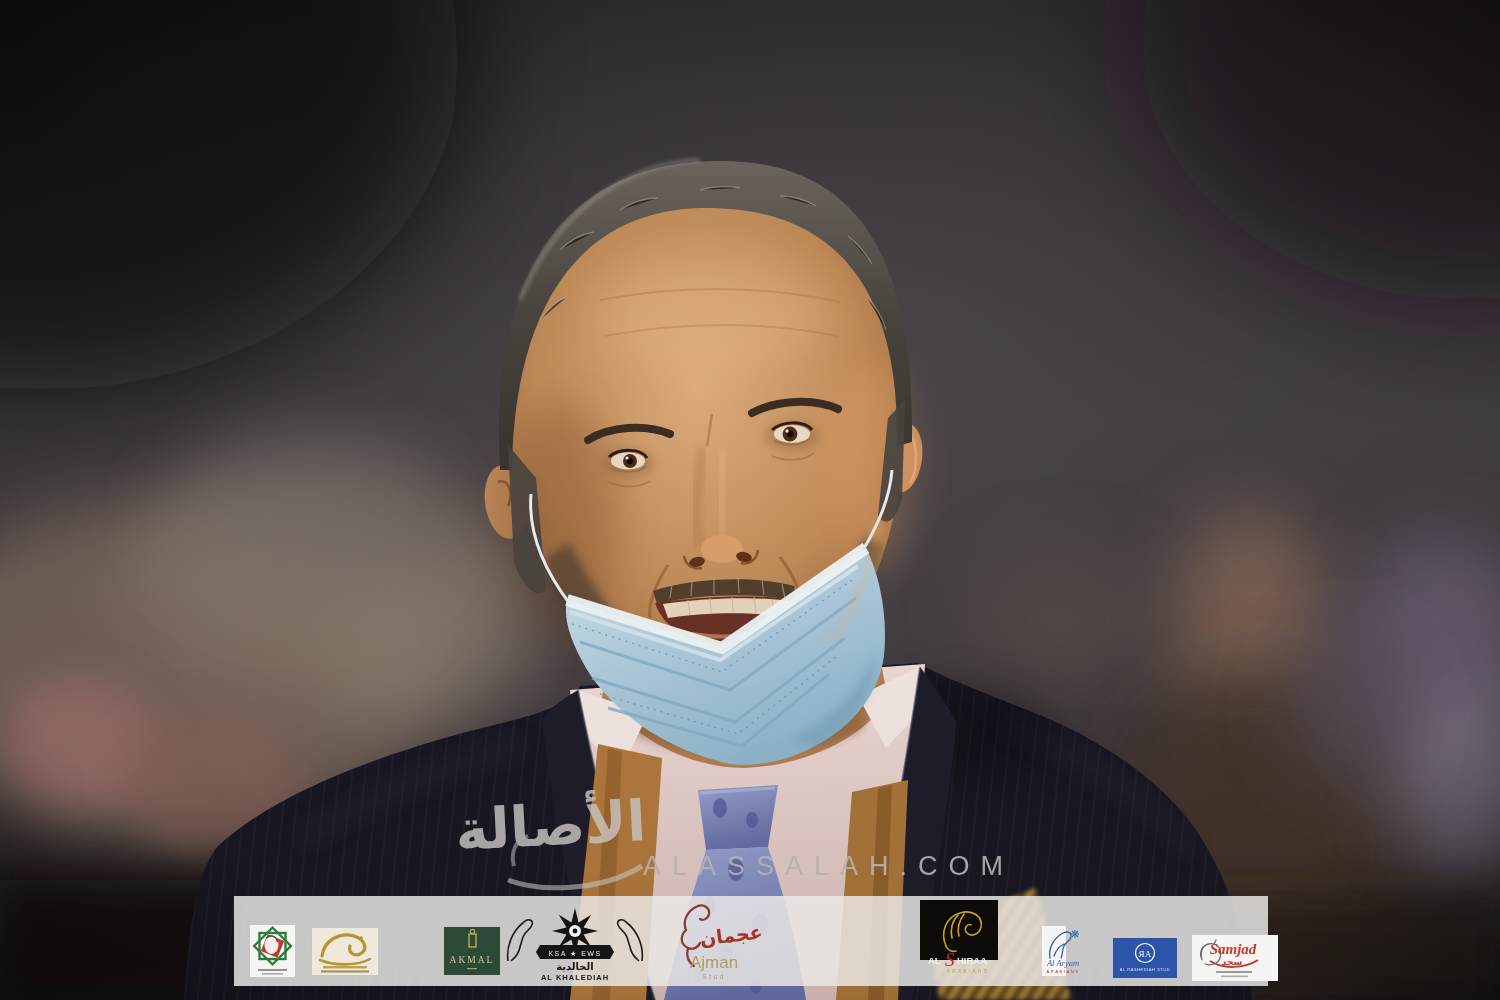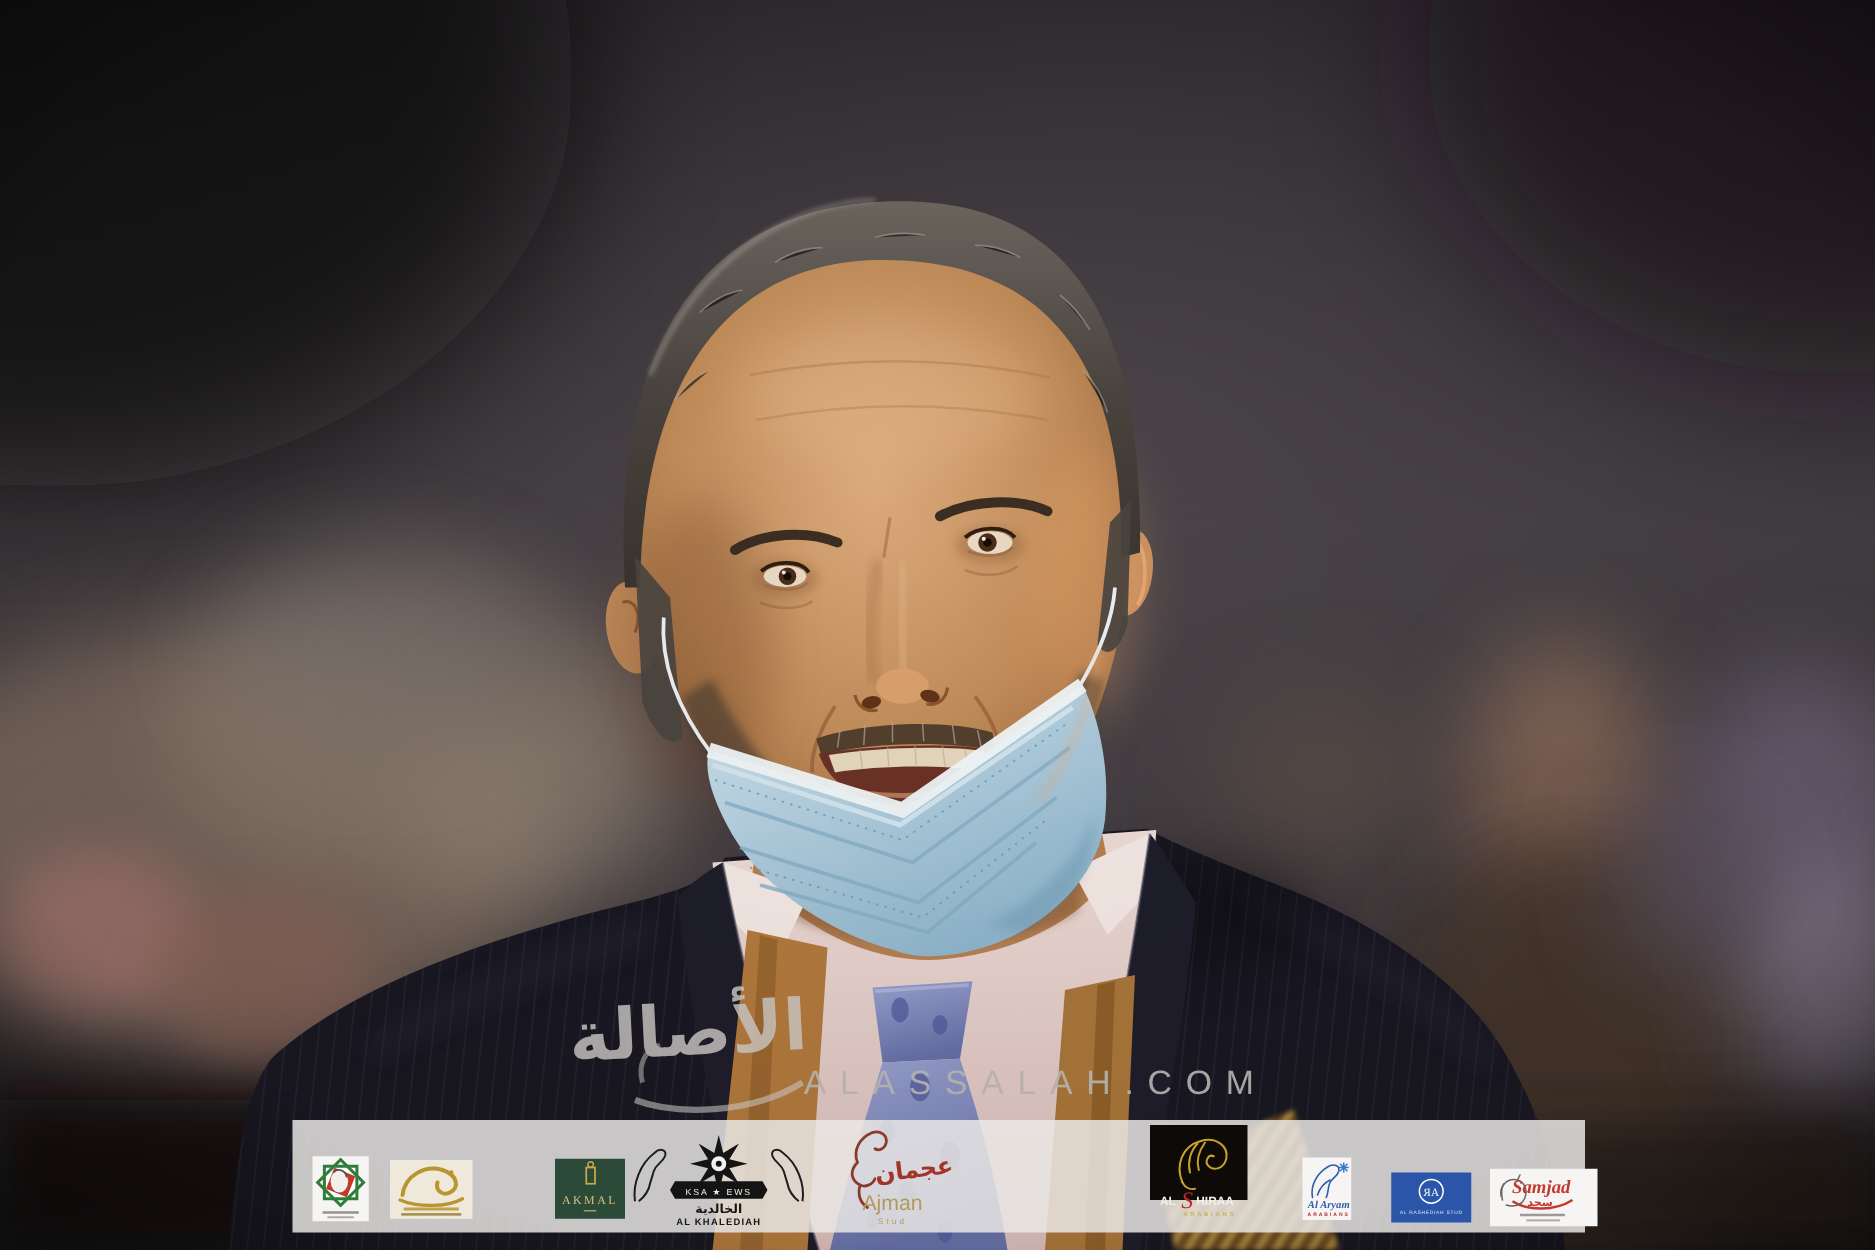--- a/index.html
+++ b/index.html
@@ -366,21 +366,21 @@
           <path d="M 44,14 C 39,21 37,29 39,36"></path>
           <path d="M 26,46 C 28,50 32,52 36,51"></path>
         </g>
         <text x="8" y="64" font-size="9.5" font-weight="bold" fill="#f2f0ec" font-family="Liberation Sans, sans-serif">AL</text>
         <text x="25" y="66" font-size="19" font-style="italic" fill="#c0262c" font-family="Liberation Serif, serif">S</text>
         <text x="37" y="64" font-size="9.5" font-weight="bold" fill="#f2f0ec" font-family="Liberation Sans, sans-serif">HIRAA</text>
         <text x="48" y="73" text-anchor="middle" font-size="4.6" letter-spacing="2.4" fill="#c9a227" font-family="Liberation Sans, sans-serif">ARABIANS</text>
       </svg>
     </div>
 
-    <div class="tile bg-white" style="left:808px;top:30px;width:39px;height:50px;font-weight:bold;">
+    <div class="tile bg-white" style="left:808px;top:30px;width:24px;height:50px;">
       <svg width="42" height="50" aria-hidden="true">
         <g stroke="#2b5fb0" stroke-width="1.3" fill="none" stroke-linecap="round">
           <path d="M 8,32 C 6,22 12,12 21,7 C 25,5 30,6 29,11 C 28,15 24,16 22,20 C 20,24 21,28 19,32"></path>
           <path d="M 12,30 C 14,24 18,20 22,18"></path>
         </g>
         <g stroke="#3a78c8" stroke-width="1.2">
           <path d="M 33,4 L 33,12"></path>
             <path d="M 29,8 L 37,8"></path>
             <path d="M 30,5 L 36,11"></path>
             <path d="M 36,5 L 30,11"></path>

